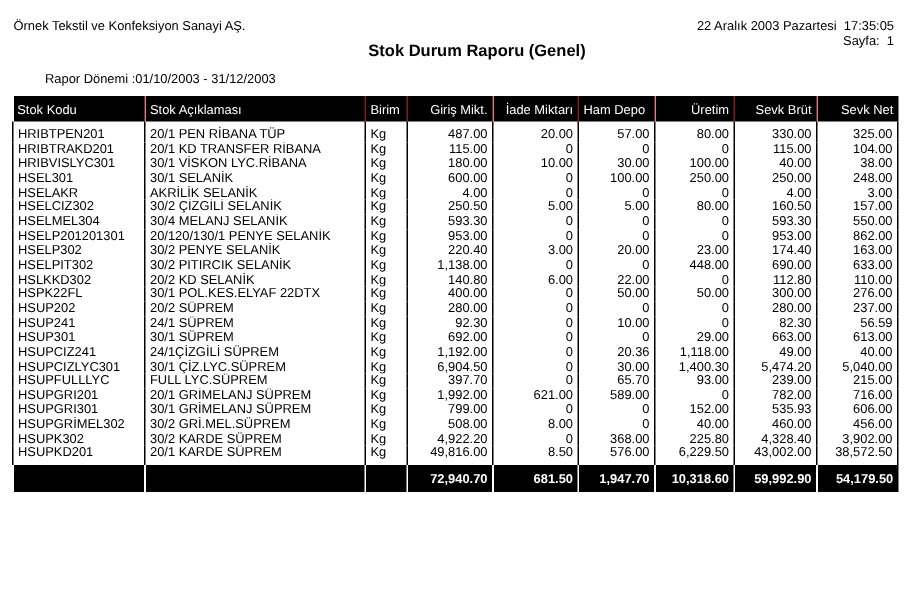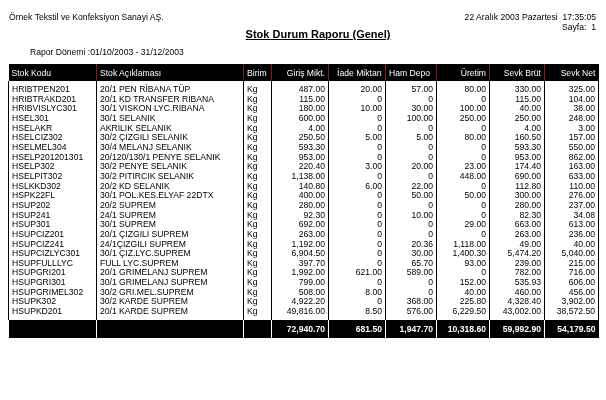--- a/index.html
+++ b/index.html
@@ -4,21 +4,21 @@
   <style>
     html, body { margin: 0; padding: 0; background: #ffffff; }
     body {
       width: 606px; height: 400px; position: relative; overflow: hidden;
       font-family: "Liberation Sans", sans-serif; color: #000;
     }
     .company { position: absolute; left: 9px; top: 12px; font-size: 8.6px; }
     .date { position: absolute; right: 10px; top: 12px; font-size: 8.6px; text-align: right; line-height: 10px; }
     .date .row { white-space: pre; }
     .title { position: absolute; left: 0; width: 606px; top: 28px; text-align: center; font-size: 11px; font-weight: bold; }
-    .title span { margin-left: 30px; text-decoration: underline; }
+    .title span { margin-left: 30px; }
     .period { position: absolute; left: 9px; top: 47px; font-size: 8.6px; margin-left: 21px; }
     table {
       position: absolute; left: 8px; top: 64px; width: 590px;
       border-collapse: collapse; font-size: 8.6px; table-layout: fixed;
     }
     th {
       background: #000; color: #fff; font-weight: normal; text-align: left;
       height: 17px; padding: 0 3px; border-left: 1px solid #7f1d1d; white-space: nowrap; overflow: hidden;
     }
     th:first-child { border-left: none; }
@@ -218,43 +218,32 @@
       </tr>
       <tr>
         <td>HSUP241</td>
         <td>24/1 SÜPREM</td>
         <td>Kg</td>
         <td class="num">92.30</td>
         <td class="num">0</td>
         <td class="num">10.00</td>
         <td class="num">0</td>
         <td class="num">82.30</td>
-        <td class="num">34.08</td>
+        <td class="num">56.59</td>
       </tr>
       <tr>
         <td>HSUP301</td>
         <td>30/1 SÜPREM</td>
         <td>Kg</td>
         <td class="num">692.00</td>
         <td class="num">0</td>
         <td class="num">0</td>
         <td class="num">29.00</td>
         <td class="num">663.00</td>
         <td class="num">613.00</td>
-      </tr>
-      <tr>
-        <td>HSUPCIZ201</td>
-        <td>20/1 ÇİZGİLİ SÜPREM</td>
-        <td>Kg</td>
-        <td class="num">263.00</td>
-        <td class="num">0</td>
-        <td class="num">0</td>
-        <td class="num">0</td>
-        <td class="num">263.00</td>
-        <td class="num">236.00</td>
       </tr>
       <tr>
         <td>HSUPCIZ241</td>
         <td>24/1ÇİZGİLİ SÜPREM</td>
         <td>Kg</td>
         <td class="num">1,192.00</td>
         <td class="num">0</td>
         <td class="num">20.36</td>
         <td class="num">1,118.00</td>
         <td class="num">49.00</td>

